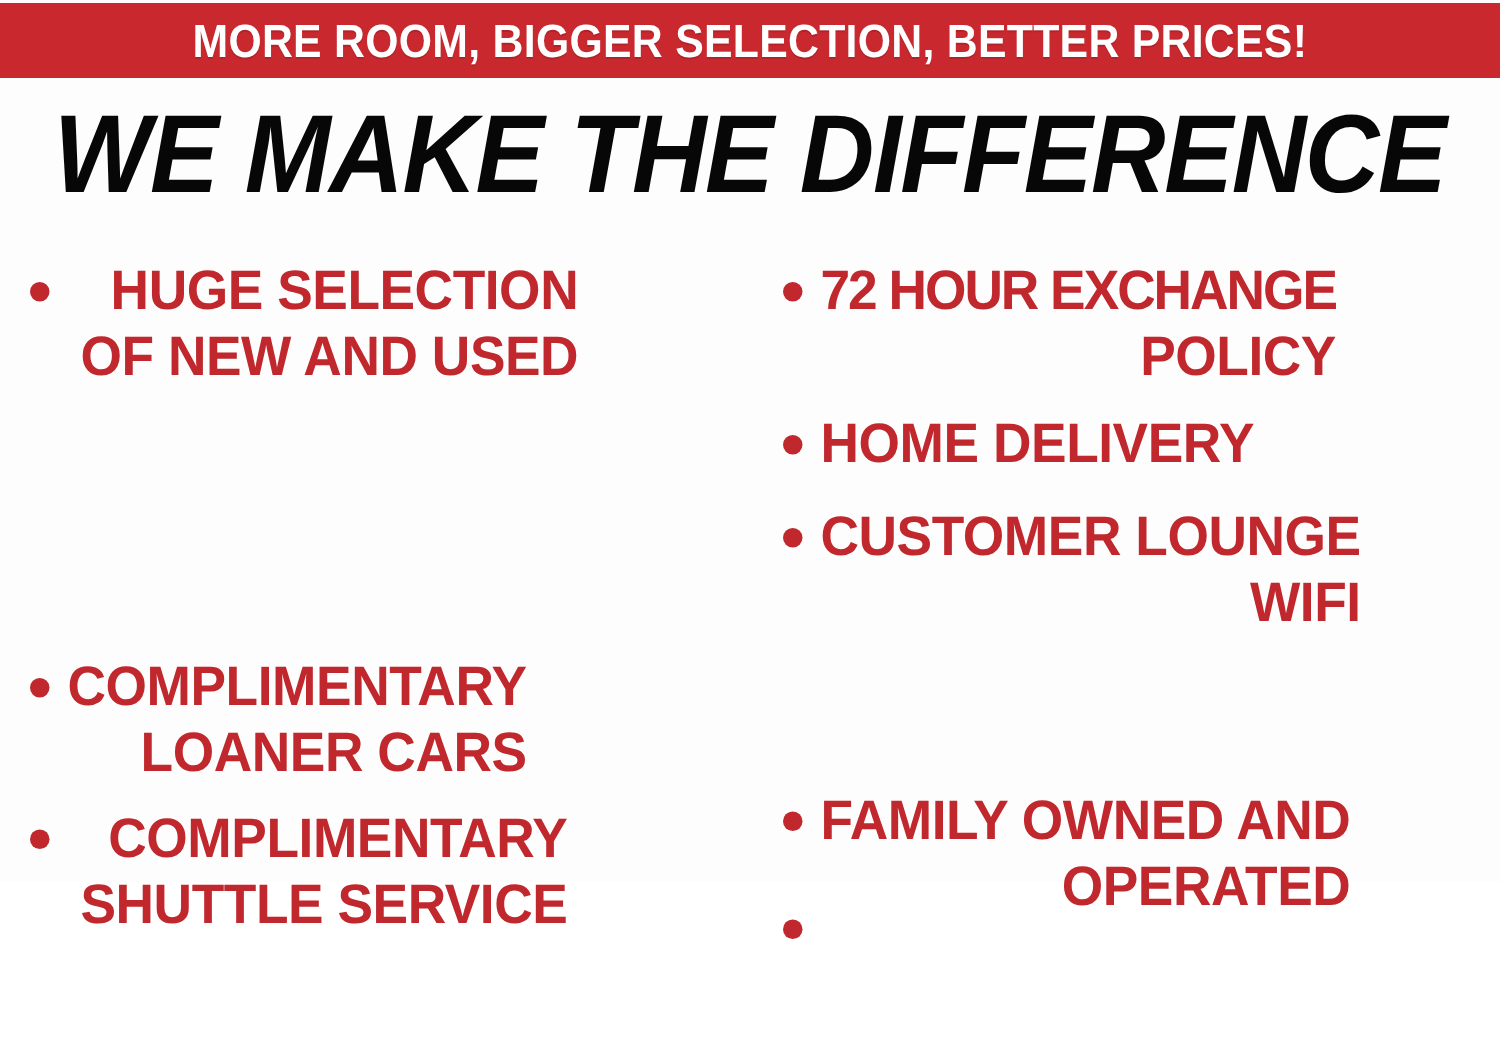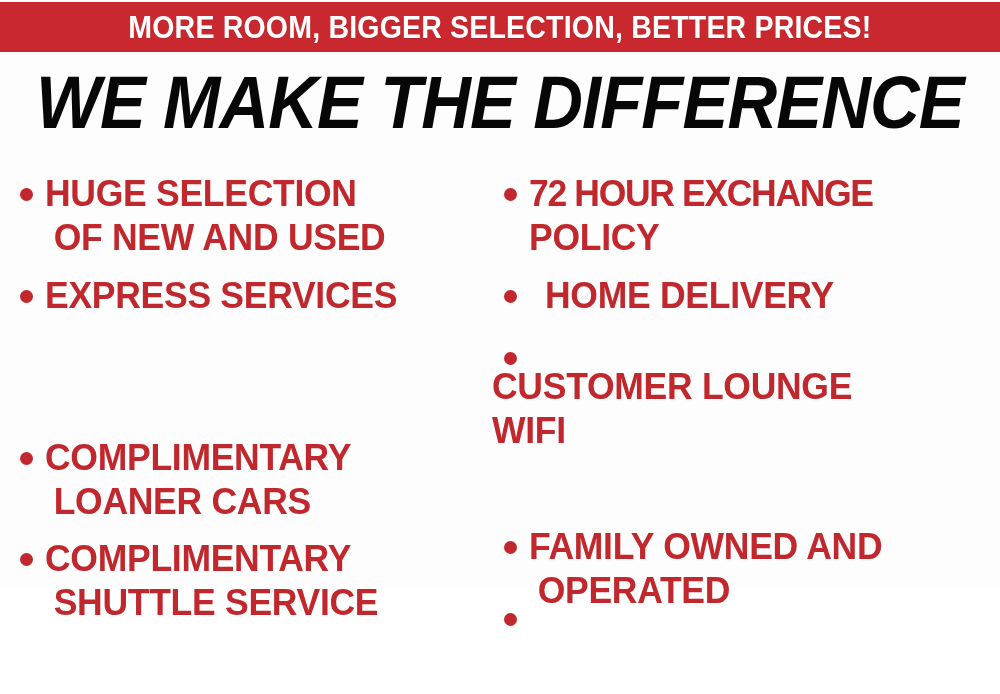--- a/index.html
+++ b/index.html
@@ -76,40 +76,41 @@
     top: 162px;
     width: 1000px;
     height: 532px;
   }
   .column {
     position: absolute;
     top: 0;
     height: 532px;
   }
   #col-left  { left: 8px;   width: 492px; }
-  #col-right { left: 492px; width: 490px; }
+  #col-right { left: 510px; width: 490px; }
 
   .bullet-item {
     position: absolute;
     left: 0;
     display: flex;
     align-items: flex-start;
   }
   .bullet-dot {
     flex: 0 0 auto;
     width: 13px;
     height: 13px;
     border-radius: 50%;
     background: #C0282D;
     margin-top: 16px;
     margin-right: 12px;
     margin-left: 12px;
   }
   .bullet-lines {
     flex: 1 1 auto;
+    text-align: right;
   }
   .bullet-line {
     color: #C0282D;
     font-family: "Liberation Sans", sans-serif;
     font-weight: bold;
     font-size: 37px;
     line-height: 44px;
     letter-spacing: -0.3px;
     white-space: nowrap;
     transform: scaleX(0.96);
@@ -140,26 +141,20 @@
     <div class="column" id="col-left">
 
       <div class="bullet-item" style="top:10px;">
         <span class="bullet-dot"></span>
         <div class="bullet-lines">
           <div class="bullet-line">HUGE SELECTION</div>
           <div class="bullet-line line-2">OF NEW AND USED</div>
         </div>
       </div>
 
-      <div class="bullet-item" style="top:112px;">
-        <span class="bullet-dot"></span>
-        <div class="bullet-lines">
-          <div class="bullet-line">EXPRESS SERVICES</div>
-        </div>
-      </div>
 
 
       <div class="bullet-item" style="top:274px;">
         <span class="bullet-dot"></span>
         <div class="bullet-lines">
           <div class="bullet-line">COMPLIMENTARY</div>
           <div class="bullet-line line-2">LOANER CARS</div>
         </div>
       </div>
 
@@ -176,28 +171,28 @@
     <div class="column" id="col-right">
 
       <div class="bullet-item" style="top:10px;">
         <span class="bullet-dot"></span>
         <div class="bullet-lines">
           <div class="bullet-line tight">72 HOUR EXCHANGE</div>
           <div class="bullet-line">POLICY</div>
         </div>
       </div>
 
-      <div class="bullet-item" style="top:112px;gap:16px;">
+      <div class="bullet-item" style="top:112px;">
         <span class="bullet-dot"></span>
         <div class="bullet-lines">
           <div class="bullet-line">HOME DELIVERY</div>
         </div>
       </div>
 
-      <div class="bullet-item" style="top:174px;flex-direction:column;">
+      <div class="bullet-item" style="top:174px;">
         <span class="bullet-dot"></span>
         <div class="bullet-lines">
           <div class="bullet-line">CUSTOMER LOUNGE</div>
           <div class="bullet-line">WIFI</div>
         </div>
       </div>
 
 
       <div class="bullet-item" style="top:335px;margin-top:28px;">
         <span class="bullet-dot"></span>

